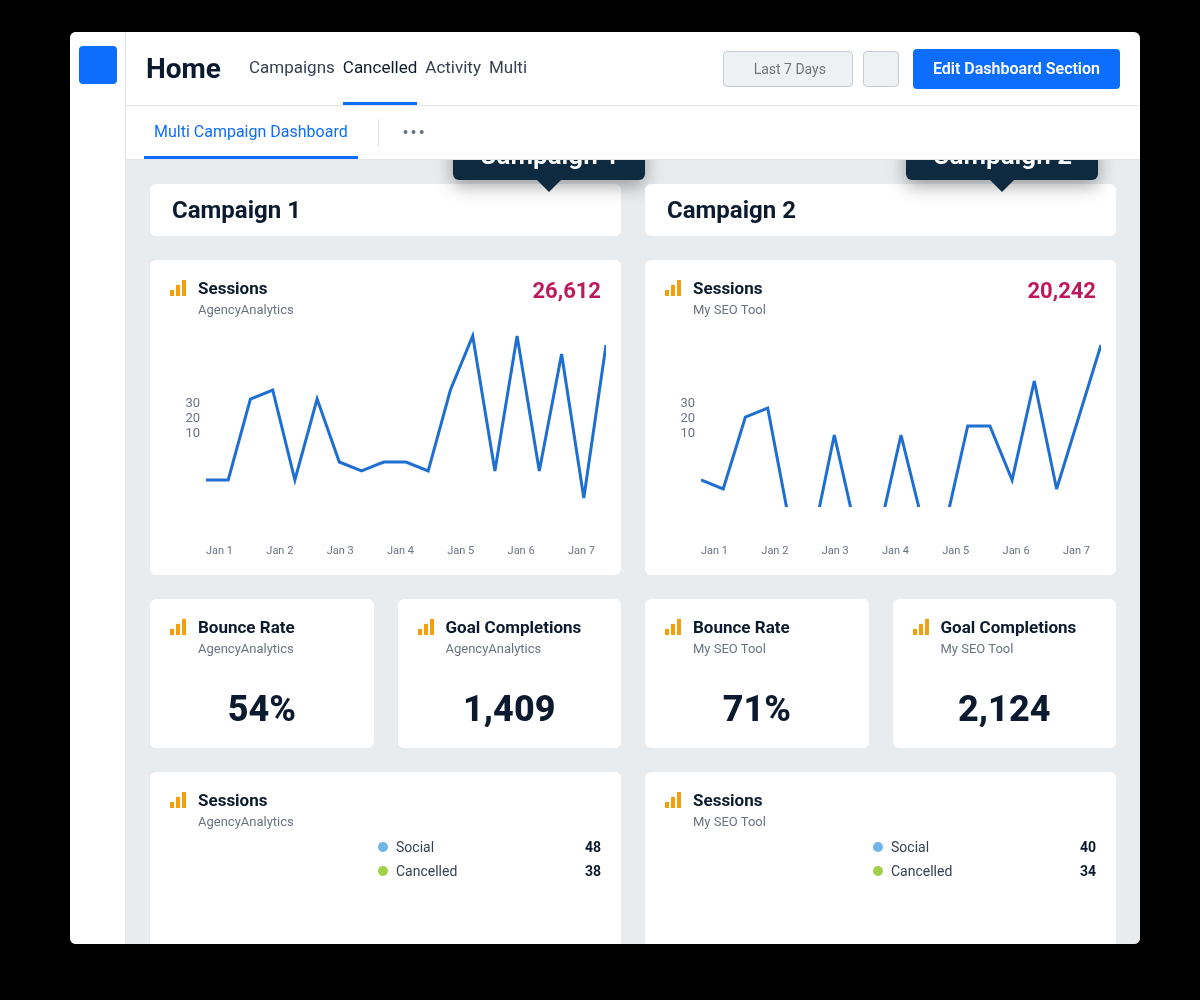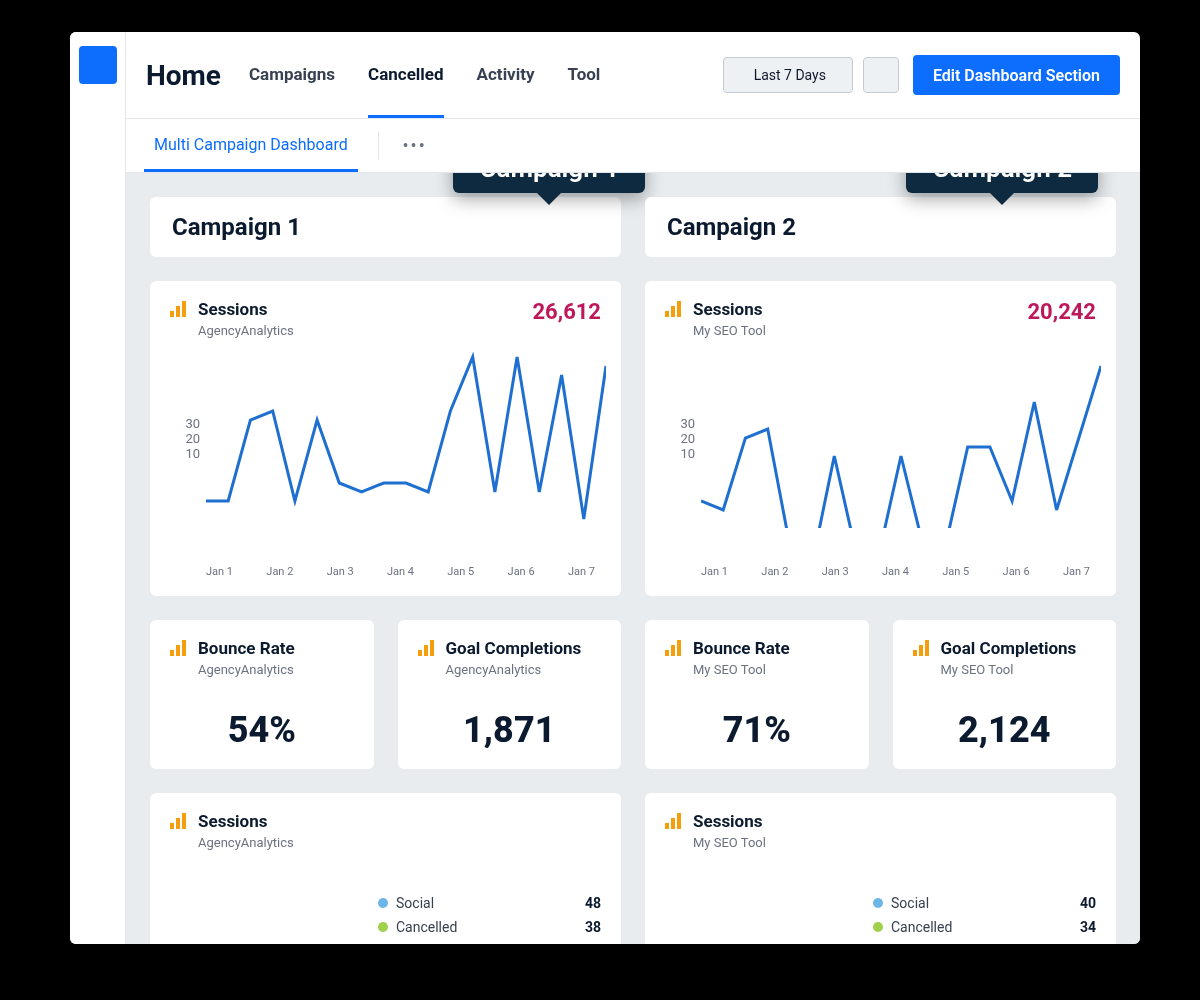--- a/index.html
+++ b/index.html
@@ -4,39 +4,39 @@
 <style>
 * { margin:0; padding:0; box-sizing:border-box; font-family:-apple-system,BlinkMacSystemFont,"Segoe UI",Roboto,Helvetica,Arial,sans-serif; }
 body { background:#000; width:1200px; height:1000px; overflow:hidden; position:relative; }
 .app { position:absolute; top:32px; left:70px; width:1070px; height:912px; background:#fff; border-radius:6px; box-shadow:0 10px 40px rgba(0,0,0,.5); overflow:hidden; }
 
 .left-rail { position:absolute; left:0; top:0; width:56px; height:100%; background:#fff; border-right:1px solid #e2e5e9; display:flex; flex-direction:column; align-items:center; padding-top:14px; }
 .home-btn { width:38px; height:38px; background:#0d6efd; border-radius:4px; display:flex; align-items:center; justify-content:center; color:#fff; margin-bottom:40px; }
 .rail-icon { width:32px; height:32px; display:flex; align-items:center; justify-content:center; color:#6b7280; margin-bottom:12px; cursor:pointer; font-size:16px; }
 
 .main { position:absolute; left:56px; top:0; right:0; bottom:0; display:flex; flex-direction:column; }
-.topbar { height:87px; border-bottom:1px solid #e2e5e9; display:flex; align-items:center; padding:0 20px; }
+.topbar { height:74px; border-bottom:1px solid #e2e5e9; display:flex; align-items:center; padding:0 20px; }
 .topbar .page-title { font-size:28px; font-weight:700; color:#0b1a2e; margin-right:28px; }
-.nav-tabs { display:flex; gap:33px; align-items:center; height:100%;font-weight:bold; }
+.nav-tabs { display:flex; gap:8px; align-items:center; height:100%; }
 .nav-tab { color:#374151; font-size:17px; height:100%; display:flex; align-items:center; border-bottom:3px solid transparent; cursor:pointer; }
 .nav-tab.active { border-bottom-color:#0d6efd; color:#0b1a2e; }
 .topbar .spacer { flex:1; }
-.date-btn { height:36px; border:1px solid #c5ccd3; background:#eef1f4; border-radius:4px; padding:0 10px; display:flex; align-items:center; gap:6px; color:#0f172a; font-size:14px; cursor:pointer; margin-right:10px; }
+.date-btn { height:36px; border:1px solid #c5ccd3; background:#eef1f4; border-radius:4px; padding:0 10px; display:flex; align-items:center; gap:6px; color:#737373; font-size:14px; cursor:pointer; margin-right:10px; }
 .share-btn { height:36px; width:36px; border:1px solid #c5ccd3; background:#eef1f4; border-radius:4px; display:flex; align-items:center; justify-content:center; color:#4b5563; cursor:pointer; margin-right:14px; }
 .edit-btn { height:40px; background:#0d6efd; color:#fff; border:none; border-radius:4px; padding:0 20px; font-size:16px; font-weight:600; cursor:pointer; }
 
 .secondbar { height:54px; border-bottom:1px solid #e2e5e9; display:flex; align-items:center; padding:0 15px 0 18px; background:#fff;}
 .secondbar .tab { color:#0d6efd; font-size:16px; height:100%; display:flex; align-items:center; border-bottom:3px solid #0d6efd; padding:0 10px; }
 .vsep{ width:1px; background:#e2e5e9; height:28px; margin:0 20px;}
 .dots-btn { width:32px; height:32px; display:flex; align-items:center; justify-content:center; color:#6b7280; cursor:pointer; font-size:18px; letter-spacing:2px;}
 
 .canvas { flex:1; background:#e8ecef; padding:24px; overflow:auto; }
 .cols { display:grid; grid-template-columns:1fr 1fr; gap:24px; }
 
-.section-head { background:#fff; border-radius:6px; height:60px; display:flex; align-items:center; padding:0 22px; font-size:24px; font-weight:700; color:#0b1a2e; position:relative; }
+.section-head { background:#fff; border-radius:6px; height:52px; display:flex; align-items:center; padding:0 22px; font-size:24px; font-weight:700; color:#0b1a2e; position:relative; }
 .callout { position:absolute; top:-54px; background:#0e2a40; color:#fff; font-size:26px; font-weight:600; padding:10px 26px; border-radius:6px; box-shadow:0 6px 18px rgba(0,0,0,.35); }
 .callout:after{ content:""; position:absolute; left:50%; bottom:-12px; transform:translateX(-50%); border:12px solid transparent; border-top-color:#0e2a40; border-bottom:none; }
 .callout.c1 { right:-24px; }
 .callout.c2 { right:18px; }
 
 .card { background:#fff; border-radius:6px; padding:18px 20px; }
 .card-head { display:flex; align-items:flex-start; gap:10px; }
 .ga-icon { width:18px; height:18px; display:flex; align-items:flex-end; gap:2px; }
 .ga-icon span{ width:4px; background:#f59e0b; }
 .ga-icon span:nth-child(1){ height:6px;}
@@ -48,21 +48,21 @@
 .card-head .metric-sub{ font-size:13px; color:#6b7280; margin-top:4px;}
 
 .mini-card .bigval { font-size:36px; font-weight:800; color:#0b1a2e; text-align:center; margin-top:32px;}
 .mini-grid { display:grid; grid-template-columns:1fr 1fr; gap:24px; }
 
 .line-area { height:230px; position:relative; margin-top:10px; }
 .yaxis { position:absolute; left:0; top:0; width:30px; height:180px; display:flex; flex-direction:column; justify-content:center; align-items:flex-end; color:#6b7280; font-size:13px; }
 .plot { position:absolute; left:36px; right:6px; top:0; height:180px; }
 .xaxis { position:absolute; left:36px; right:6px; bottom:0; display:flex; justify-content:space-between; color:#6b7280; font-size:11px;}
 
-.donut-row { display:flex; align-items:center; gap:18px; margin-top:10px;}
+.donut-row { display:flex; align-items:flex-start; gap:18px; margin-top:10px;}
 .legend { flex:1; display:flex; flex-direction:column; gap:8px; }
 .legend-row { display:flex; align-items:center; font-size:14px; color:#374151;}
 .legend-dot { width:10px; height:10px; border-radius:50%; margin-right:8px;}
 .legend-name { flex:1;}
 .legend-val { font-weight:700; color:#0b1a2e;}
 
 svg path{ fill:none; }
 </style>
 </head>
 <body>
@@ -102,21 +102,21 @@
     </div>
   </div>
 
   <div class="main">
     <div class="topbar">
       <div class="page-title">Home</div>
       <div class="nav-tabs">
         <div class="nav-tab">Campaigns</div>
         <div class="nav-tab active">Cancelled</div>
         <div class="nav-tab">Activity</div>
-        <div class="nav-tab">Tool</div>
+        <div class="nav-tab">Multi</div>
       </div>
       <div class="spacer"></div>
       <div class="date-btn">
         <svg width="14" height="14" viewBox="0 0 24 24">
             <path fill="#4b5563" d="M7 2h2v2h6V2h2v2h3v18H4V4h3zm-1 8h14v10H6z"></path>
           </svg>
         <span>Last 7 Days</span>
         <svg width="10" height="10" viewBox="0 0 24 24">
             <path fill="#4b5563" d="M7 10l5 5 5-5z"></path>
           </svg>
@@ -198,21 +198,21 @@
                   <div class="ga-icon">
                     <span></span>
                     <span></span>
                     <span></span>
                   </div>
                   <div class="titles">
                     <div class="metric-title">Goal Completions</div>
                     <div class="metric-sub">AgencyAnalytics</div>
                   </div>
                 </div>
-              <div class="bigval">1,871</div>
+              <div class="bigval">1,409</div>
             </div>
           </div>
 
           <div class="card">
             <div class="card-head">
                 <div class="ga-icon">
                   <span></span>
                   <span></span>
                   <span></span>
                 </div>

